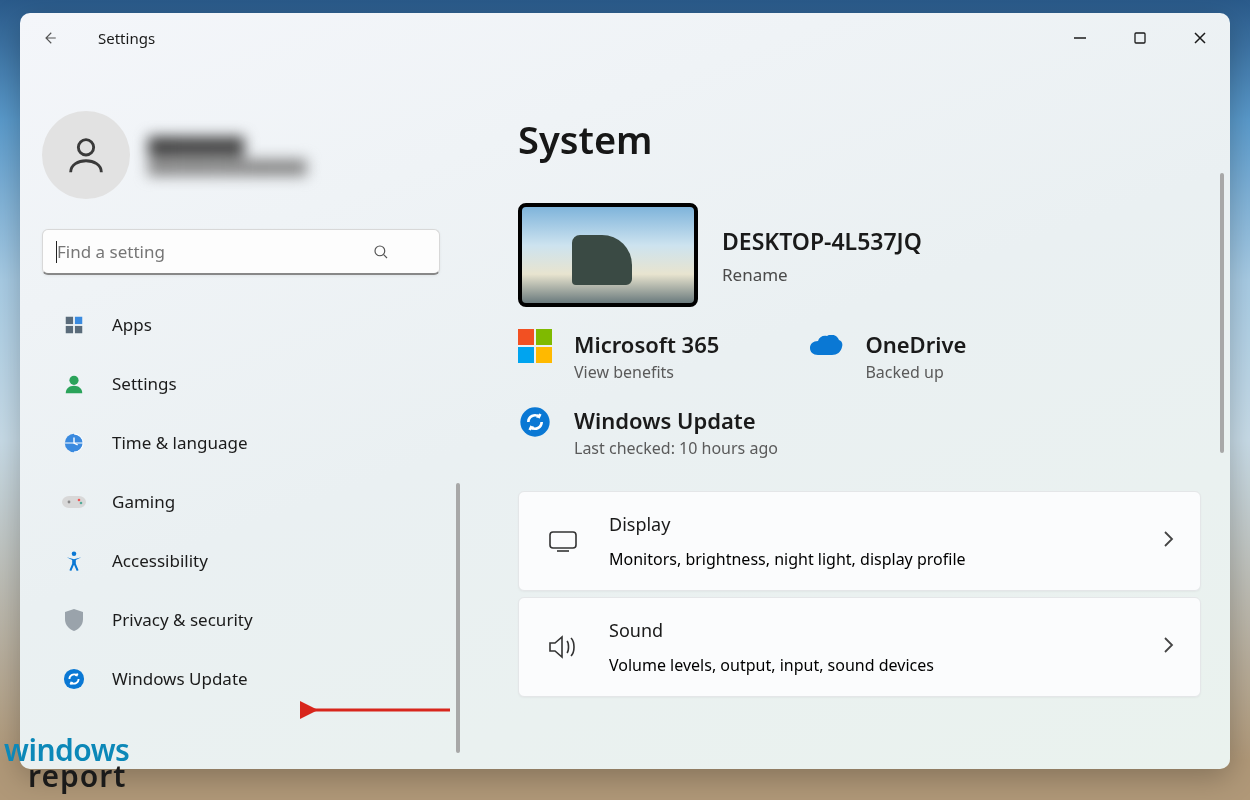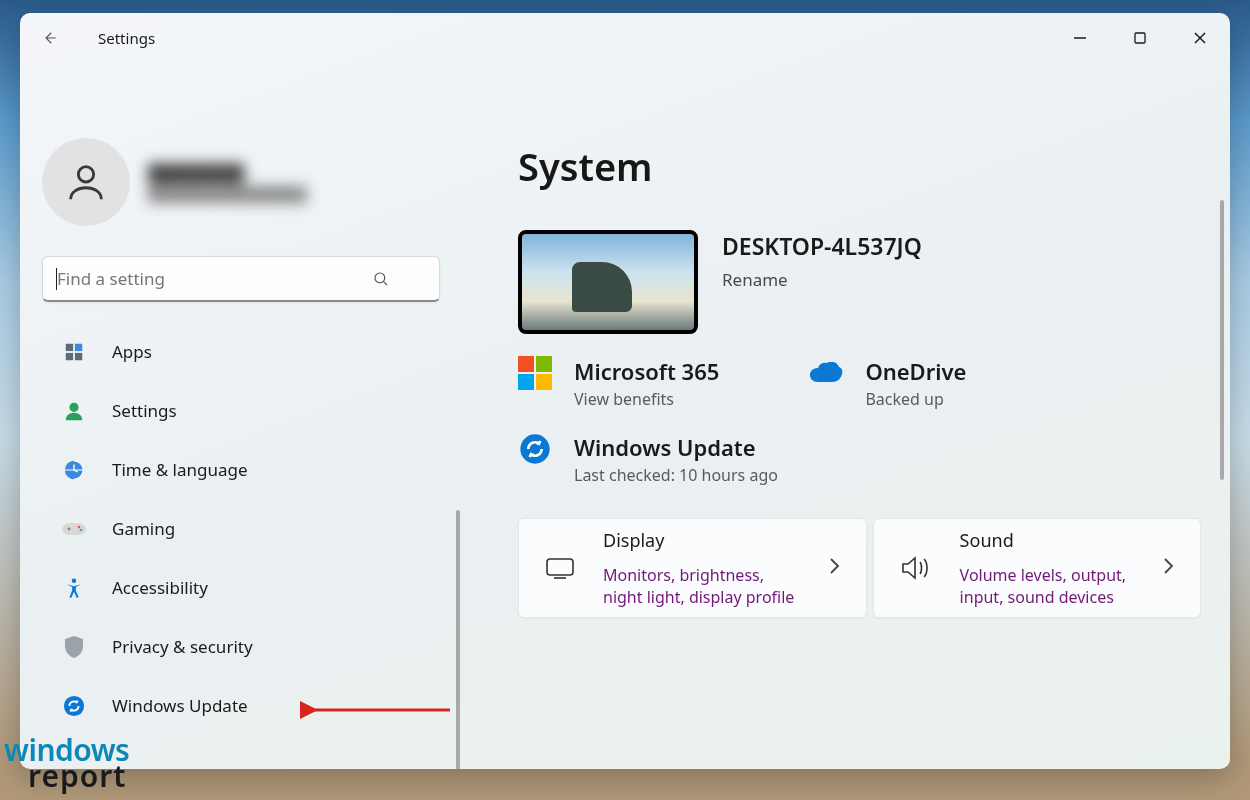--- a/index.html
+++ b/index.html
@@ -20,21 +20,20 @@
   .window {
     position: absolute;
     left: 20px; top: 13px;
     width: 1210px; height: 756px;
     background: linear-gradient(160deg, #f4f6fa 0%, #eaf0f2 50%, #eaf2ee 100%);
     border-radius: 10px;
     box-shadow: 0 8px 30px rgba(0,0,0,0.25);
     display: flex;
     flex-direction: column;
     overflow: hidden;
-    gap: 27px;
   }
   .titlebar {
     height: 50px;
     display: flex;
     align-items: center;
   }
   .back-btn {
     width: 46px; height: 46px;
     display: flex; align-items: center; justify-content: center;
     margin-left: 6px;
@@ -149,21 +148,21 @@
     overflow: hidden;
   }
   .page-title {
     font-size: 38px;
     font-weight: 600;
     color: #171717;
     margin-bottom: 38px;
   }
   .device-row {
     display: flex;
-    align-items: flex-start;
+    align-items: center;
     gap: 24px;
     margin-bottom: 22px;
   }
   .device-thumb {
     width: 180px; height: 104px;
     border-radius: 8px;
     border: 4px solid #000;
     background: linear-gradient(180deg, #7fb4db 0%, #cde3ef 40%, #e8e4cf 70%, #6a7a7d 100%);
     position: relative;
     overflow: hidden;
@@ -191,42 +190,42 @@
   }
   .status-item.full { width: 100%; }
   .status-icon {
     width: 34px; height: 34px;
     display: flex; align-items: center; justify-content: center;
   }
   .status-title { font-size: 22px; font-weight: 600; color: #1a1a1a; }
   .status-sub { font-size: 16px; color: #5a5a5a; margin-top: 2px; }
   .cards {
     display: flex;
-    flex-direction: row;
+    flex-direction: column;
     gap: 6px;
     margin-top: 32px;
   }
   .card {
     height: 100px;
     background: #fbfcfd;
     border: 1px solid #e4e6e8;
     border-radius: 6px;
     display: flex;
     align-items: center;
     padding: 0 26px;
     gap: 28px;
     box-shadow: 0 1px 2px rgba(0,0,0,0.04);
   }
   .card-icon {
     width: 36px; height: 36px;
     display: flex; align-items: center; justify-content: center;
     color: #333;
   }
   .card-text .card-title { font-size: 18px; color: #1a1a1a; }
-  .card-text .card-sub { font-size: 16px; color: #701a75; margin-top: 12px; }
+  .card-text .card-sub { font-size: 16px; color: #000000; margin-top: 12px; }
   .chevron {
     margin-left: auto;
     color: #444;
   }
   .main-scroll {
     position: absolute;
     right: 6px;
     top: 110px;
     width: 4px;
     height: 280px;

